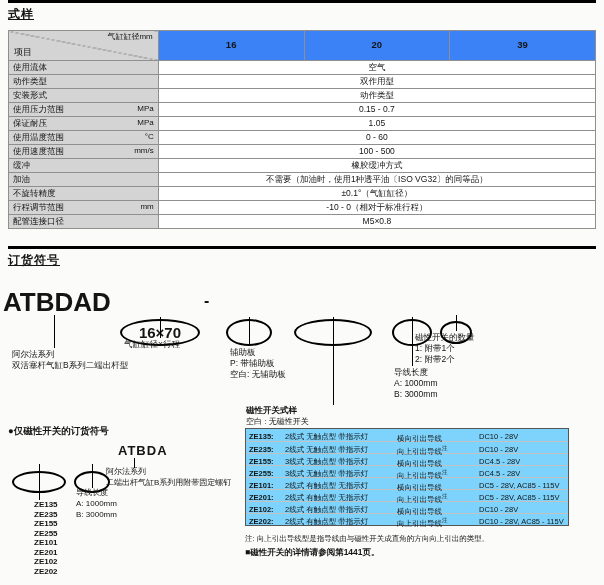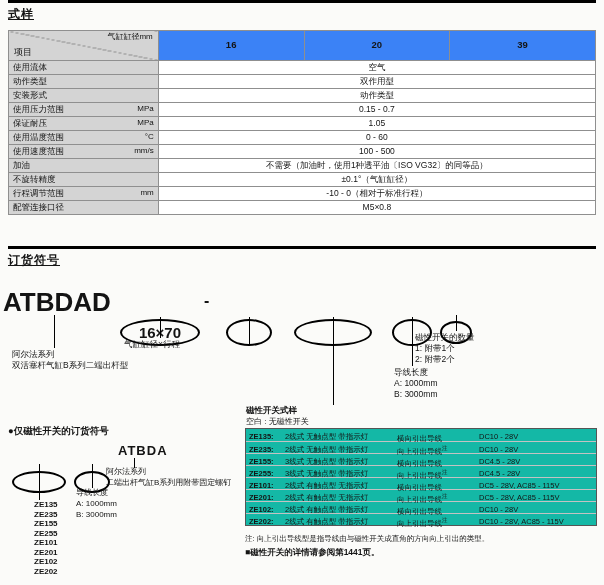--- a/index.html
+++ b/index.html
@@ -52,21 +52,21 @@
   .lab { position:absolute; font-size:8.5px; line-height:11px; white-space:nowrap; }
   #lab-series { left:12px;  top:349px; }
   #lab-bore   { left:124px; top:339px; }
   #lab-aux    { left:230px; top:347px; }
   #lab-qty    { left:415px; top:332px; }
   #lab-lead   { left:394px; top:367px; }
 
   
   .sw-title { position:absolute; left:246px; top:405px; font-size:8.5px; font-weight:bold; }
   .sw-blank { position:absolute; left:246px; top:416px; font-size:8px; }
-  .swbox { position:absolute; left:245px; top:428px; width:352px; border:1px solid #555; background:#14b8a6; }
+  .swbox { position:absolute; left:245px; top:428px; width:324px; border:1px solid #555; background:#7dd3fc; }
   .swrow { display:grid; grid-template-columns:36px 112px 82px 1fr; align-items:center;
     font-size:7.5px; height:12px; line-height:12px; padding:0 3px; border-top:1px solid #c2c2c2; white-space:nowrap; }
   .swrow:first-child { border-top:none; }
   .sw-code { font-weight:bold; }
   sup.note-sup { font-size:5.5px; vertical-align:super; }
   .sw-note { position:absolute; left:245px; top:534px; font-size:7.5px; white-space:nowrap; }
   .footnote { position:absolute; left:245px; top:547px; font-size:8.5px; font-weight:bold; white-space:nowrap; }
 
   
   .so-title { position:absolute; left:8px; top:425px; font-size:9.5px; font-weight:bold; }
@@ -165,20 +165,29 @@
             <div class="lblwrap">
               <span>使用速度范围</span>
               <span class="unit">mm/s</span>
             </div>
           </td>
           <td class="val" colspan="3">100 - 500</td>
         </tr>
     <tr>
           <td class="lbl">
             <div class="lblwrap">
+              <span>缓冲</span>
+              <span class="unit"></span>
+            </div>
+          </td>
+          <td class="val" colspan="3">橡胶缓冲方式</td>
+        </tr>
+    <tr>
+          <td class="lbl">
+            <div class="lblwrap">
               <span>加油</span>
               <span class="unit"></span>
             </div>
           </td>
           <td class="val" colspan="3">不需要（加油时，使用1种透平油〔ISO VG32〕的同等品）</td>
         </tr>
     <tr>
           <td class="lbl">
             <div class="lblwrap">
               <span>不旋转精度</span>
@@ -224,20 +233,25 @@
   <div class="vline" id="ln-aux"></div>
   <div class="vline" id="ln-sw"></div>
   <div class="vline" id="ln-lead"></div>
   <div class="vline" id="ln-qty"></div>
 
   <div class="lab" id="lab-series">
     <div>阿尔法系列</div>
     <div>双活塞杆气缸B系列二端出杆型</div>
   </div>
   <div class="lab" id="lab-bore">气缸缸径×行程</div>
+  <div class="lab" id="lab-aux">
+    <div>辅助板</div>
+    <div>P: 带辅助板</div>
+    <div>空白: 无辅助板</div>
+  </div>
   <div class="lab" id="lab-qty">
     <div>磁性开关的数量</div>
     <div>1: 附带1个</div>
     <div>2: 附带2个</div>
   </div>
   <div class="lab" id="lab-lead">
     <div>导线长度</div>
     <div>A: 1000mm</div>
     <div>B: 3000mm</div>
   </div>

